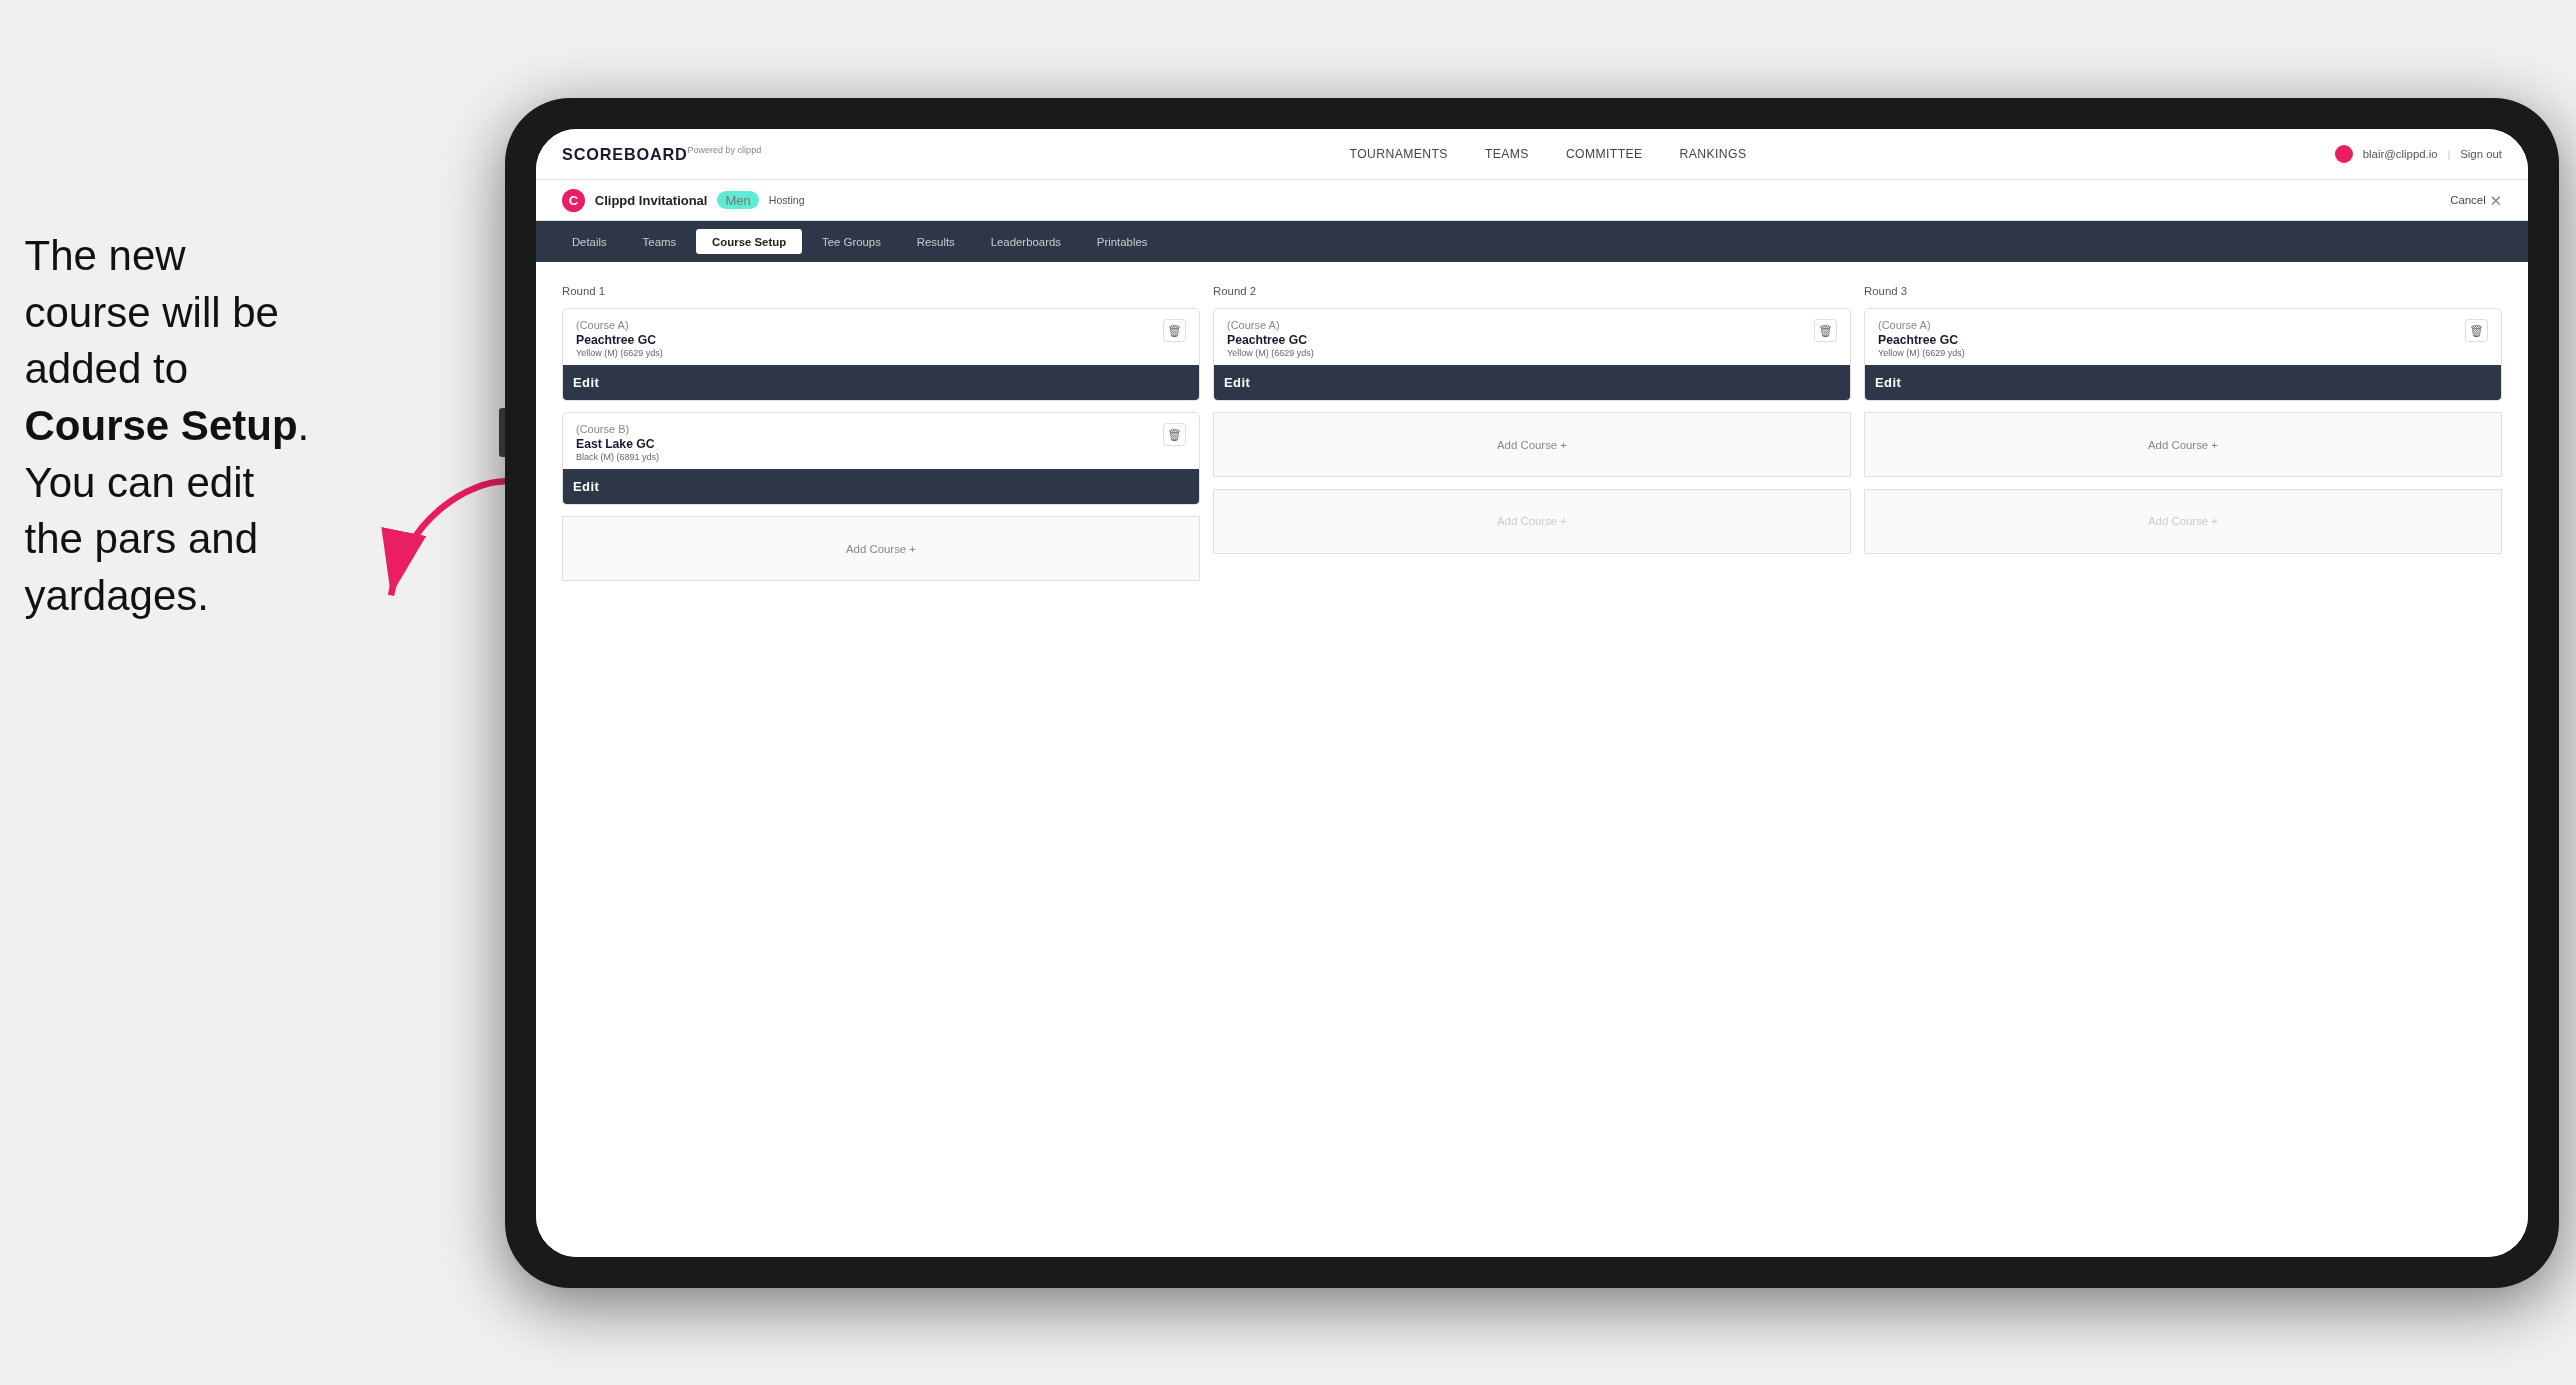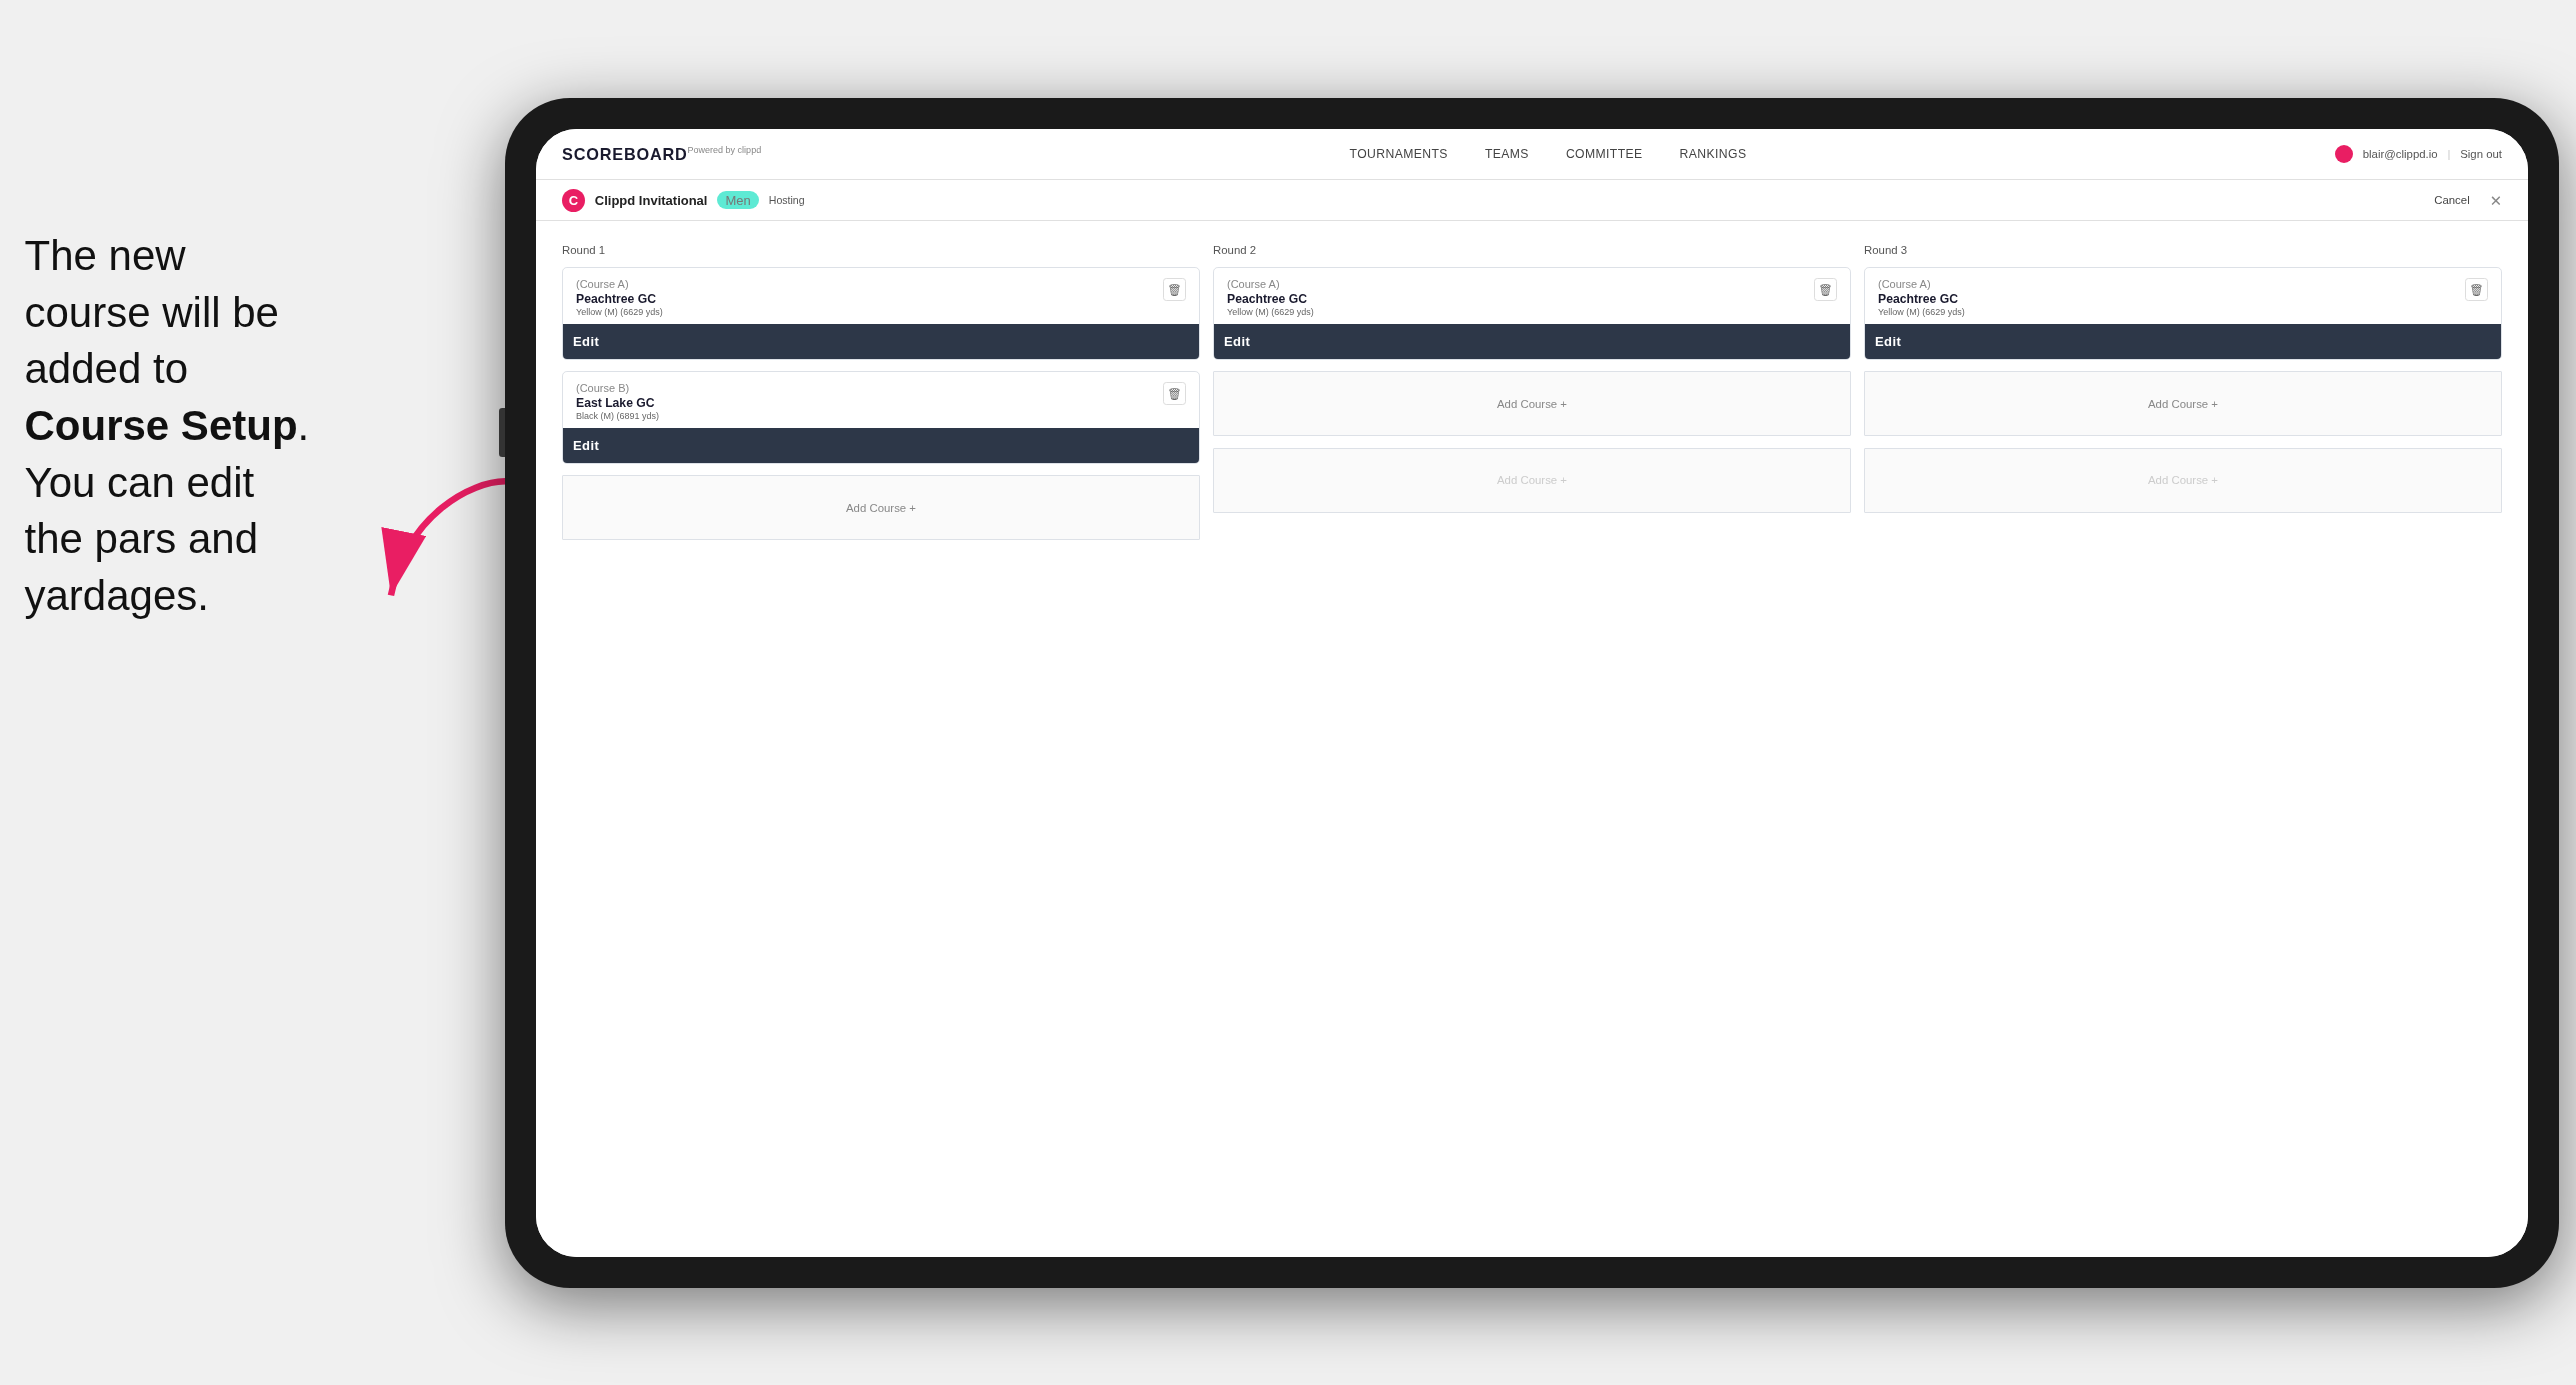--- a/index.html
+++ b/index.html
@@ -197,21 +197,21 @@
     .tournament-status {
       font-size: 10.6px;
       color: #555;
     }
     .cancel-btn {
       font-size: 11.4px;
       color: #444;
       cursor: pointer;
       display: flex;
       align-items: center;
-      gap: 20px;
+      gap: 4px;
     }
     .cancel-btn .x { font-size: 14.7px; color: #888; }
 
     
     .tabs-bar {
       background: #2d3748;
       height: 41px;
       display: flex;
       align-items: center;
       padding: 0 19.6px;
@@ -405,20 +405,29 @@
           <span class="tournament-name">Clippd Invitational</span>
           <span class="tournament-badge">Men</span>
           <span class="tournament-status">Hosting</span>
         </div>
         <div class="cancel-btn">
           <span>Cancel</span>
           <span class="x">✕</span>
         </div>
       </div>
 
+      <div class="tabs-bar">
+        <div class="tab">Details</div>
+        <div class="tab">Teams</div>
+        <div class="tab active">Course Setup</div>
+        <div class="tab">Tee Groups</div>
+        <div class="tab">Results</div>
+        <div class="tab">Leaderboards</div>
+        <div class="tab">Printables</div>
+      </div>
 
       <div class="main-content">
         <div class="rounds-grid">
 
           <div class="round-column">
             <div class="round-label">Round 1</div>
 
             <div class="course-card">
               <div class="course-card-header">
                 <div class="course-card-info">

